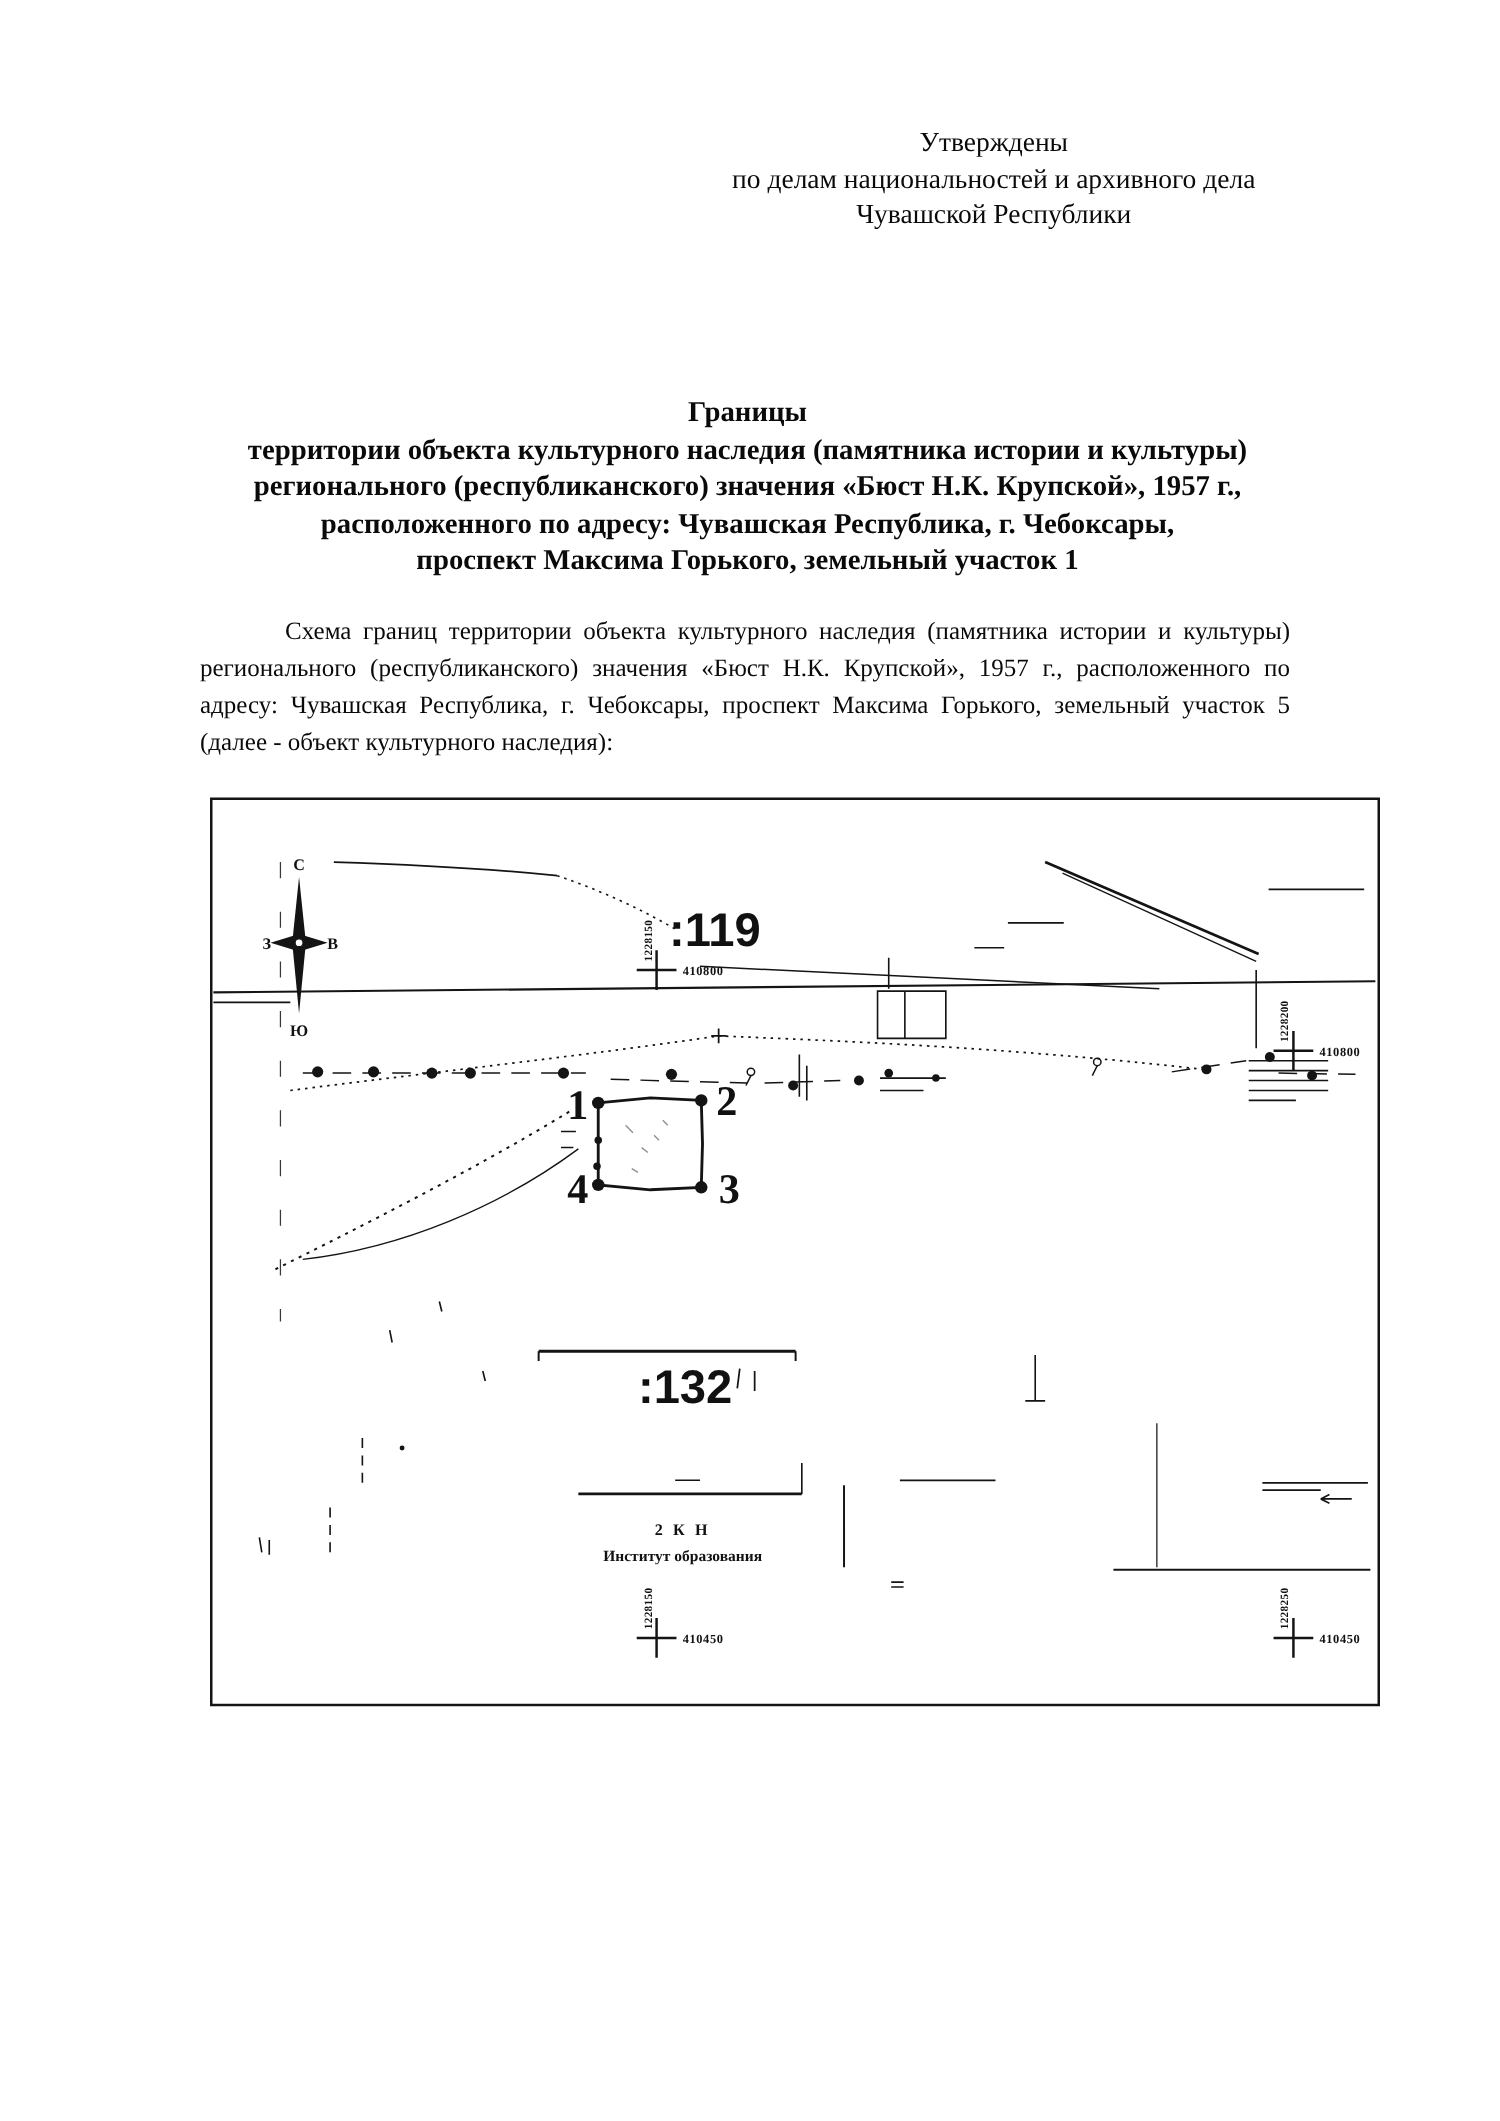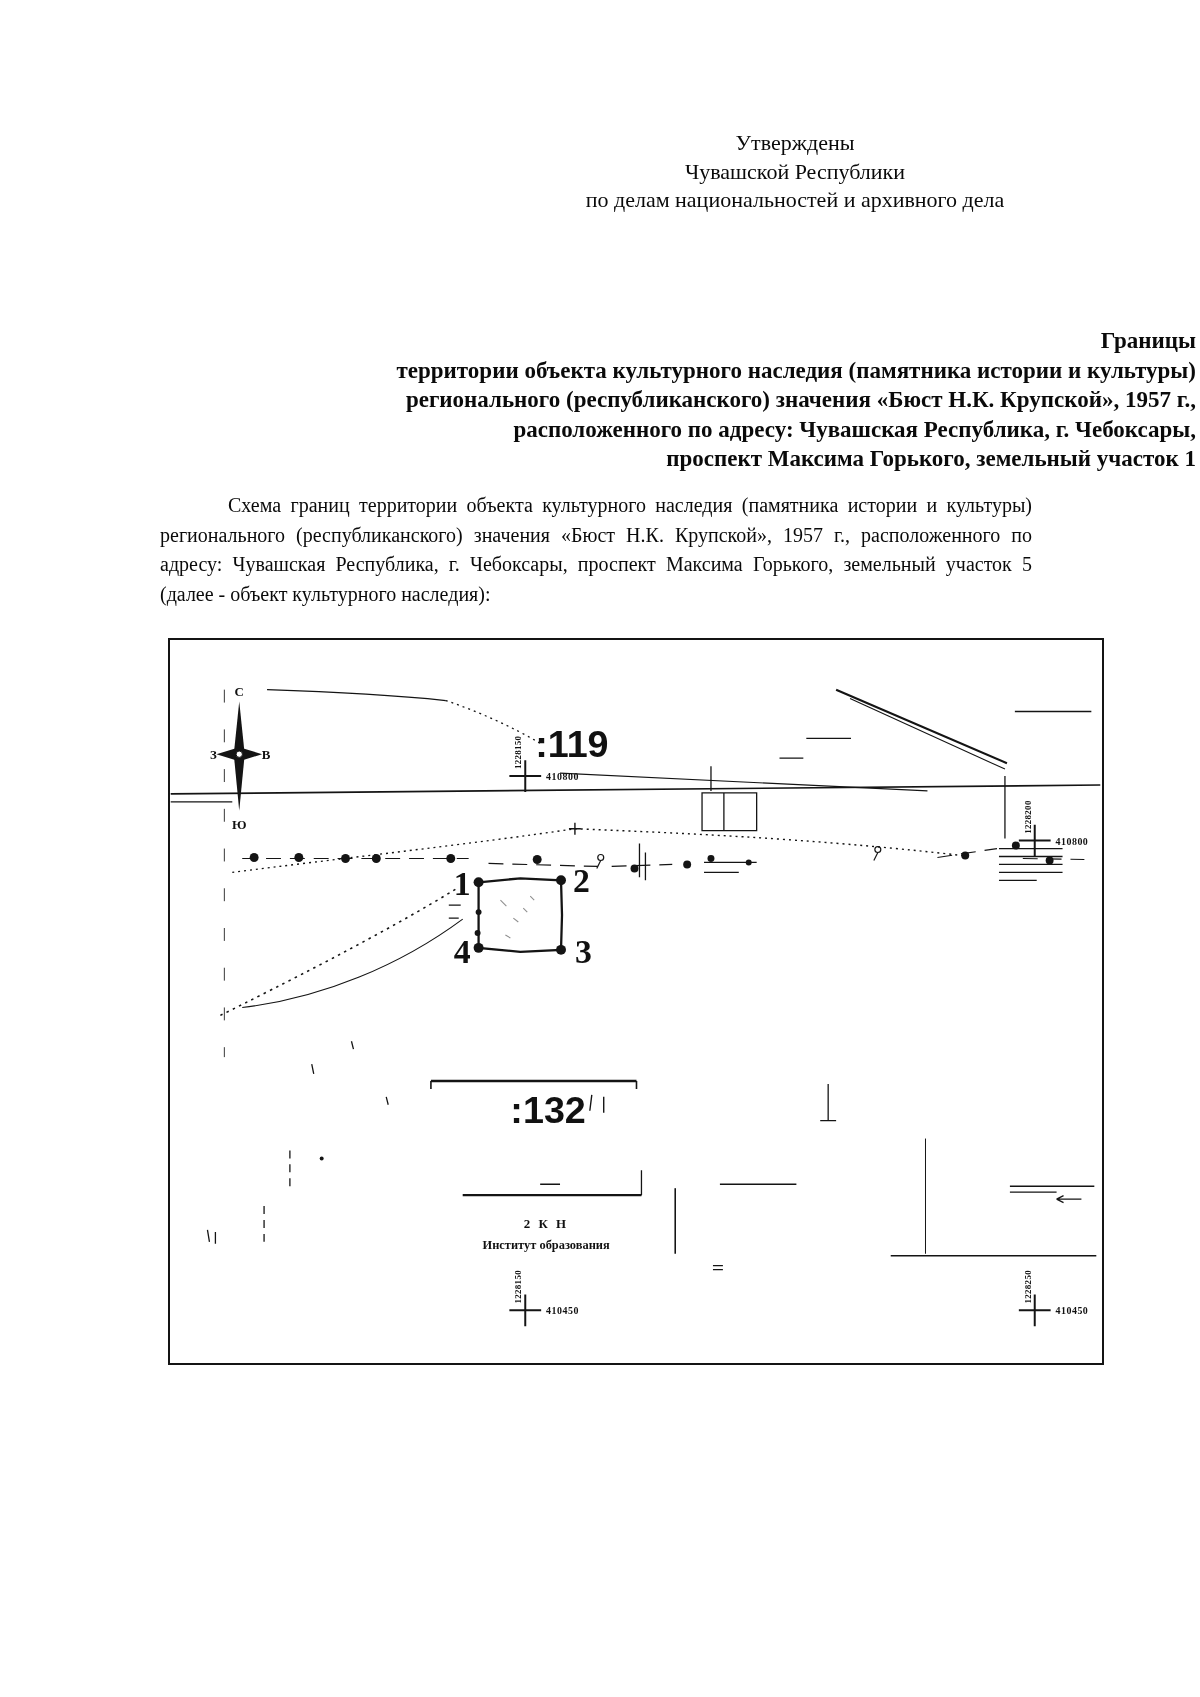--- a/index.html
+++ b/index.html
@@ -1,21 +1,21 @@
 <!DOCTYPE html>
 <html><head>
 <meta charset="utf-8">
 <style>
   html,body{margin:0;padding:0;background:#ffffff;}
   .page{position:relative;width:1200px;height:1697px;background:#ffffff;overflow:hidden;
         font-family:"Liberation Serif", serif;color:#0a0a0a;}
   .approval{position:absolute;left:545px;top:100px;width:500px;text-align:center;
-            font-size:22px;line-height:28.5px;margin-top:29px;}
+            font-size:22px;line-height:28.5px;}
   .u{text-decoration:underline;}
-  .doc-title{position:absolute;left:0;top:326px;width:1196px;text-align:right;
+  .doc-title{position:absolute;left:0;top:315px;width:1196px;text-align:center;
              font-weight:bold;font-size:23px;line-height:29.5px;}
   .body-par{position:absolute;left:160px;top:491px;width:872px;font-size:20px;
             line-height:29.5px;text-align:justify;text-indent:68px;}
   .map-frame{position:absolute;left:168px;top:638px;width:936px;height:727px;
              border:2.5px solid #141414;box-sizing:border-box;background:#ffffff;}
   .map-frame svg{position:absolute;left:0;top:0;}
   svg text{font-family:"Liberation Serif", serif;fill:#111;}
   text.parcel{font-family:"Liberation Sans", sans-serif;font-weight:600;font-size:38px;}
   text.vertex{font-weight:bold;font-size:34px;}
   text.gridlbl{font-size:10px;font-weight:bold;letter-spacing:.5px;}
@@ -24,22 +24,22 @@
   text.bldg1{font-size:13px;font-weight:bold;letter-spacing:2.5px;}
   text.bldg2{font-size:12.5px;font-weight:bold;}
 </style>
 </head>
 <body>
 
 <div class="page">
 
   <div class="approval">
     <div>Утверждены</div>
+    <div>по делам национальностей и архивного дела</div>
     <div>Чувашской Республики</div>
-    <div>по делам национальностей и архивного дела</div>
   </div>
 
   <div class="doc-title">
     <div>Границы</div>
     <div>территории объекта культурного наследия (памятника истории и культуры)</div>
     <div>регионального (республиканского) значения «Бюст Н.К. Крупской», 1957 г.,</div>
     <div>расположенного по адресу: Чувашская Республика, г. Чебоксары,</div>
     <div>проспект Максима Горького, земельный участок 1</div>
   </div>
 

